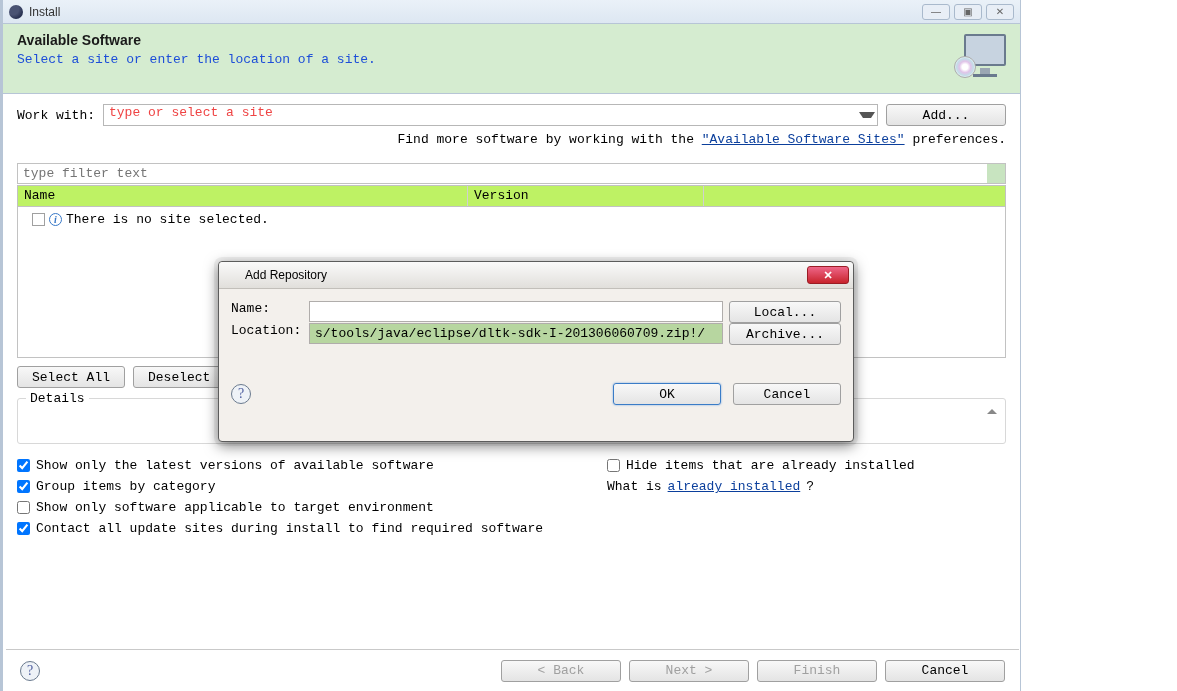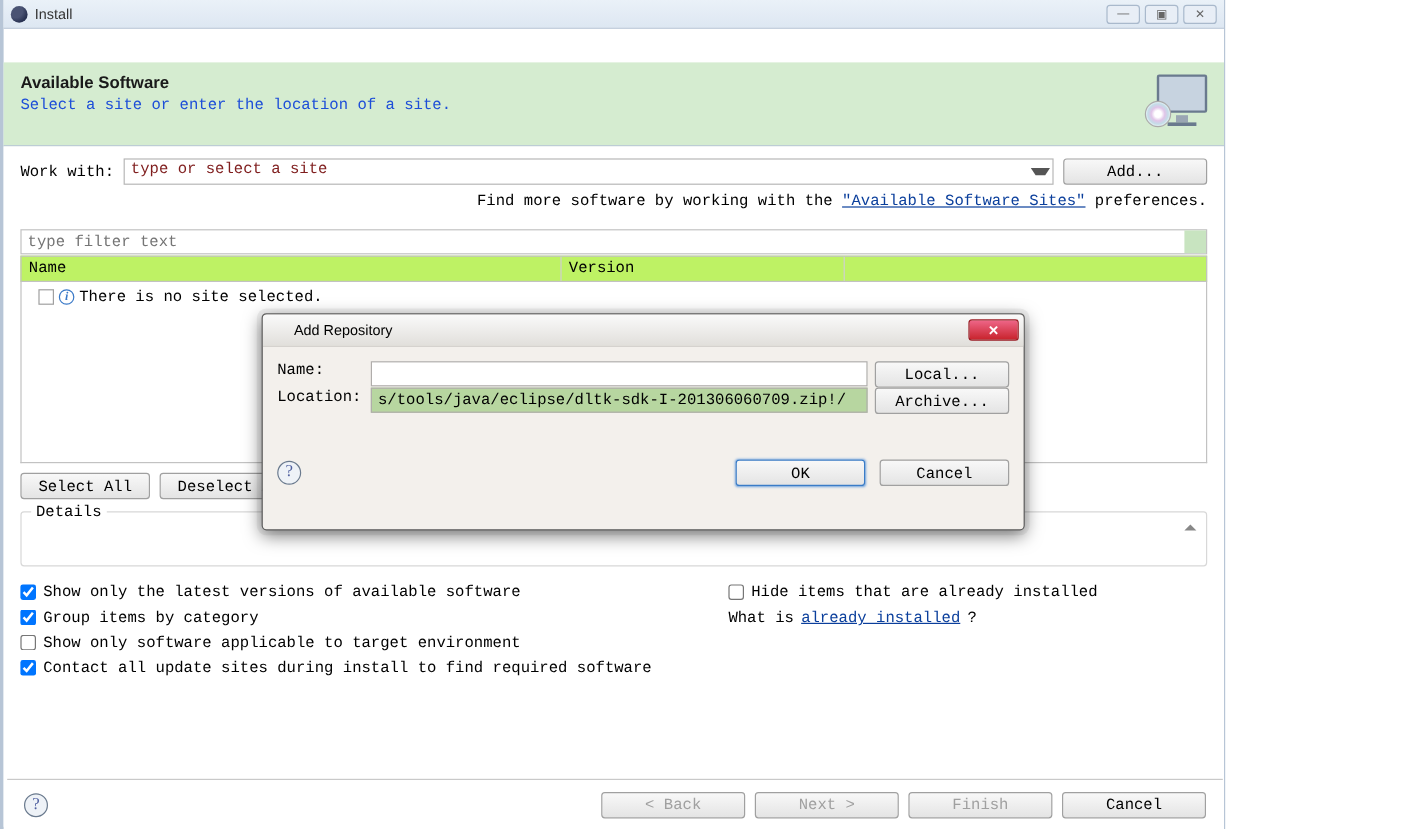--- a/index.html
+++ b/index.html
@@ -59,21 +59,20 @@
       color: #666;
     }
     
     .header-band {
       height: 70px;
       background: #d5ecd0;
       border-bottom: 1px solid #b7c5d6;
       padding: 8px 14px;
       display: flex;
       justify-content: space-between;
-      margin-top: 28px;
     }
     .header-band h2 {
       font-family: "Segoe UI", Tahoma, sans-serif;
       font-size: 14px;
       font-weight: bold;
       color: #1a1a1a;
       margin-bottom: 4px;
     }
     .header-band .subtitle {
       font-family: "Courier New", monospace;
@@ -389,21 +388,21 @@
     .modal-footer .buttons {
       display: flex;
       gap: 12px;
     }
     .btn.primary {
       border: 1px solid #3a7cc7;
       box-shadow: 0 0 2px #6aa0de;
       min-width: 108px;
     }
     .btn.secondary { min-width: 108px; }
-    .placeholder { color: #7f1d1d; }
+    .placeholder { color: #ef4444; }
   </style>
 </head>
 <body>
 
 <div class="window">
 
   <div class="titlebar">
     <span class="eclipse-icon"></span>
     <span>Install</span>
     <span class="spacer"></span>

